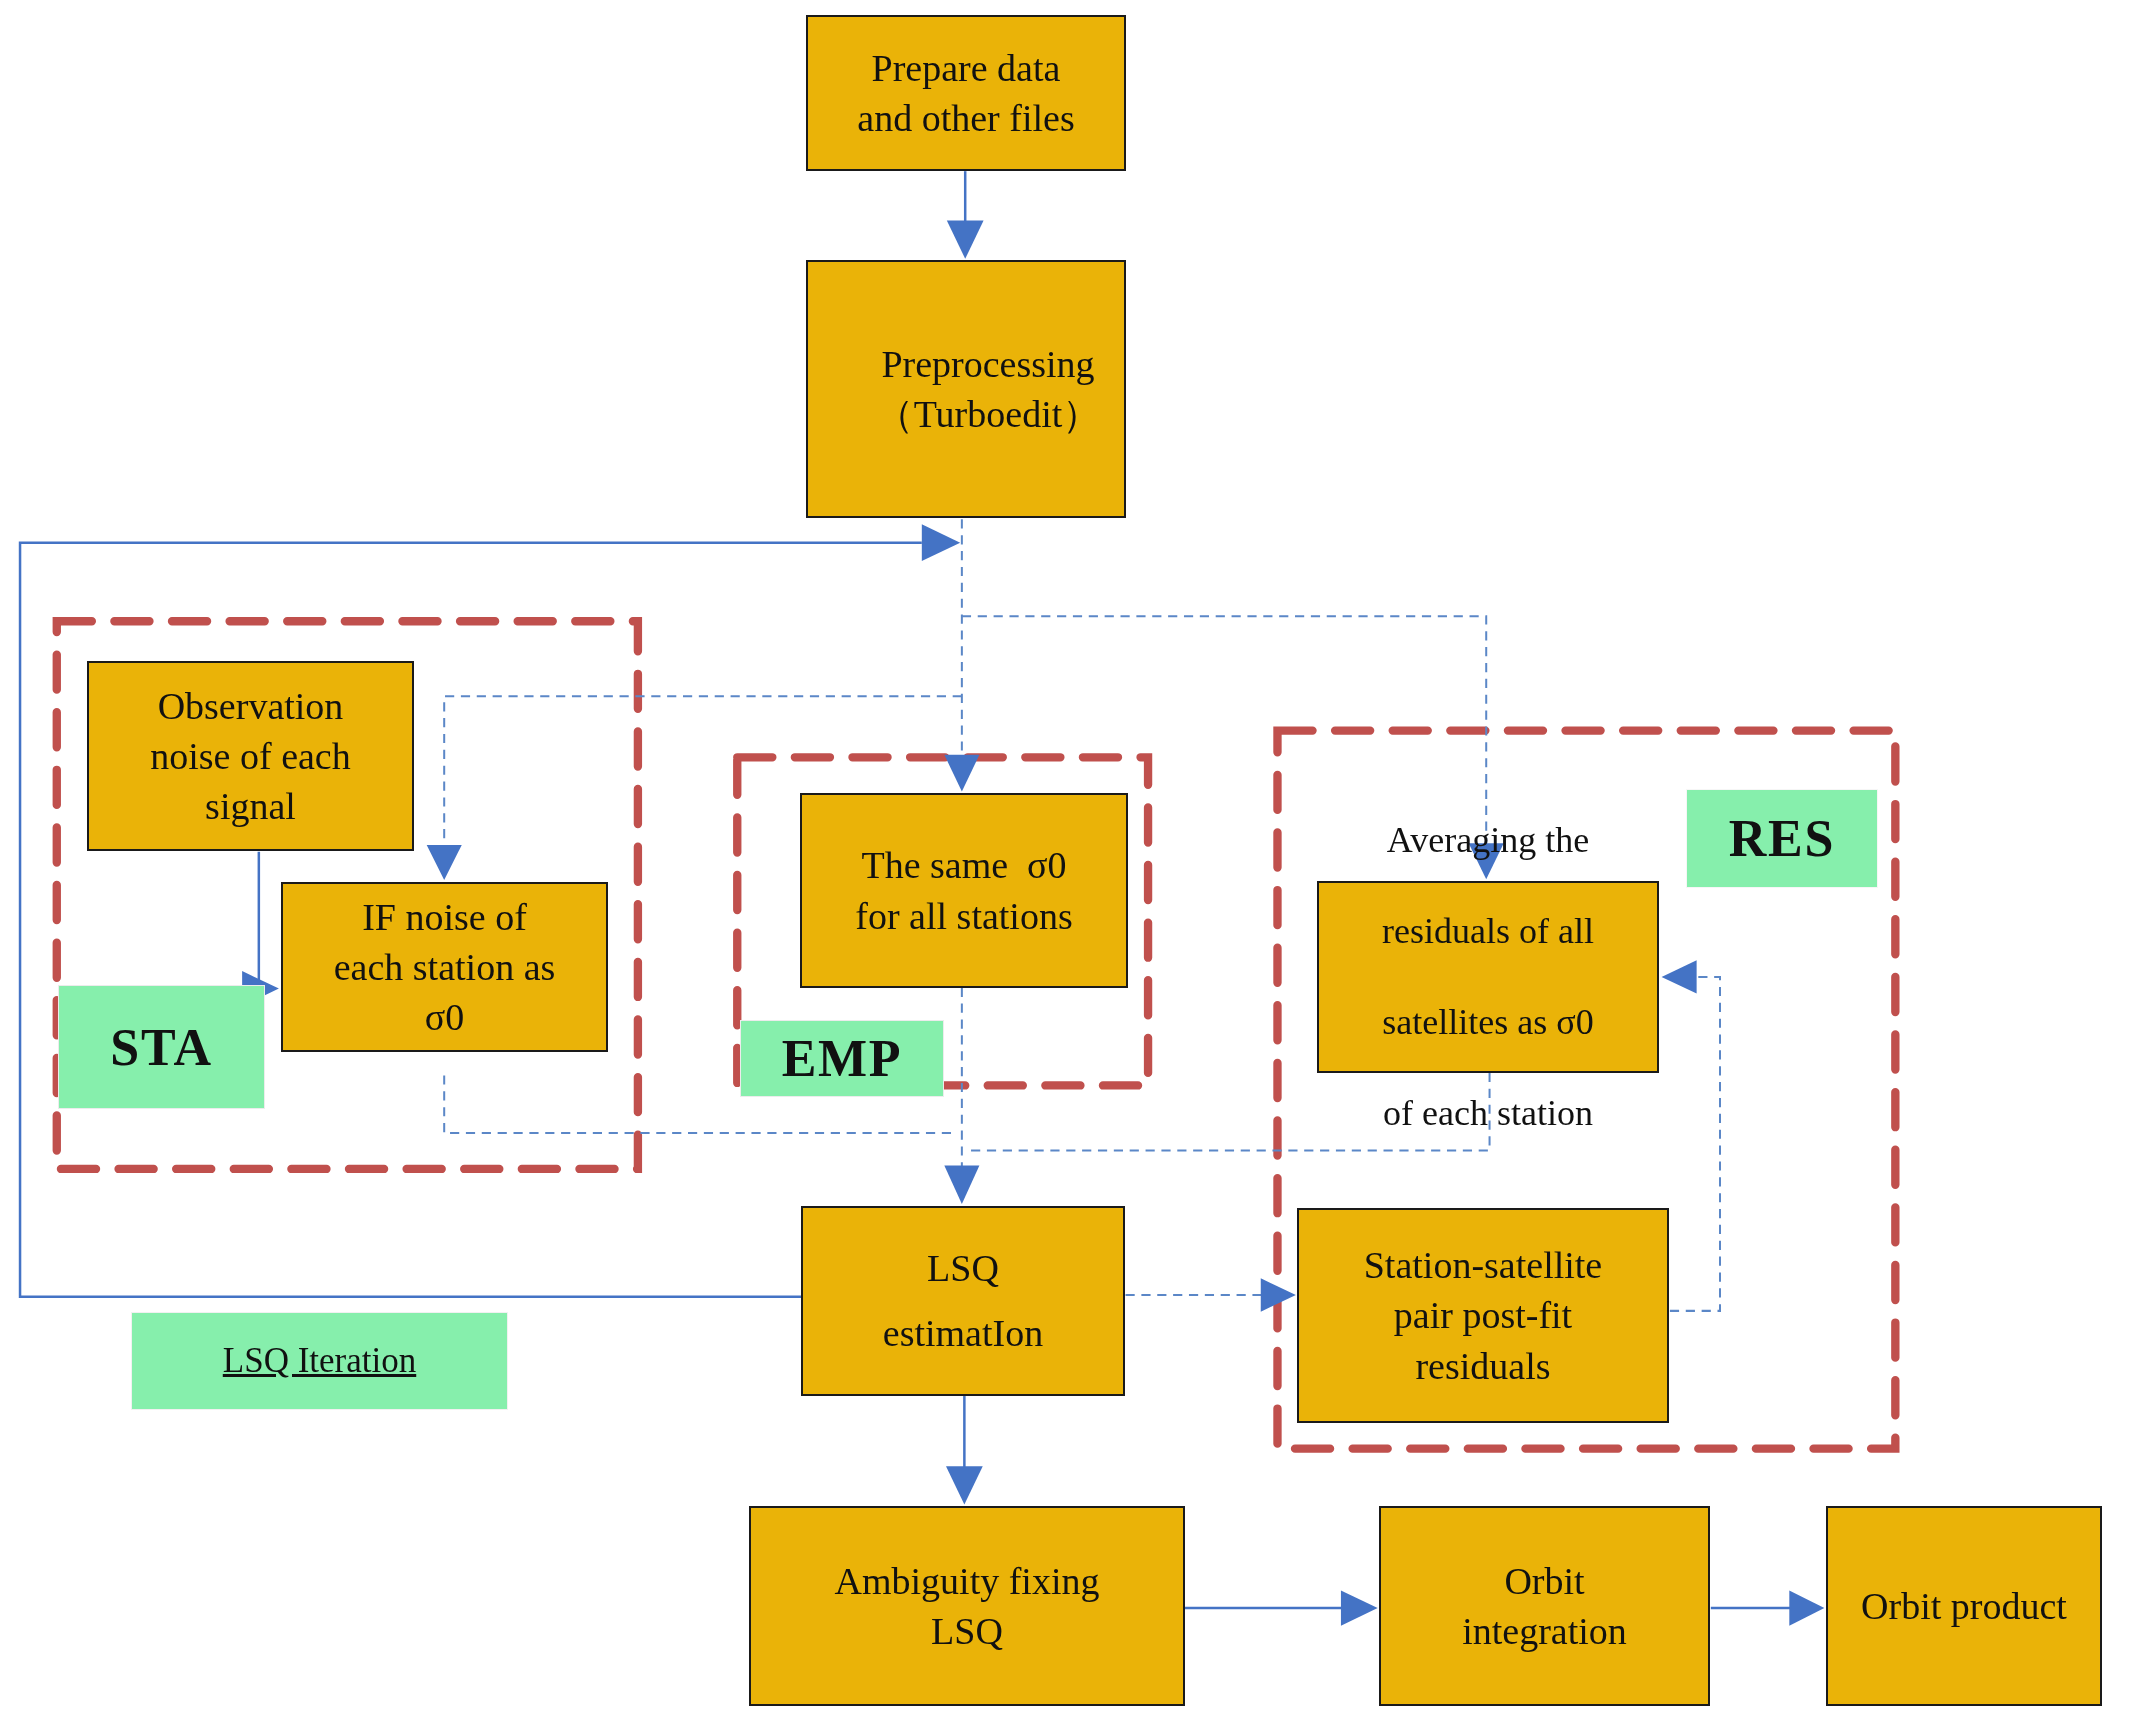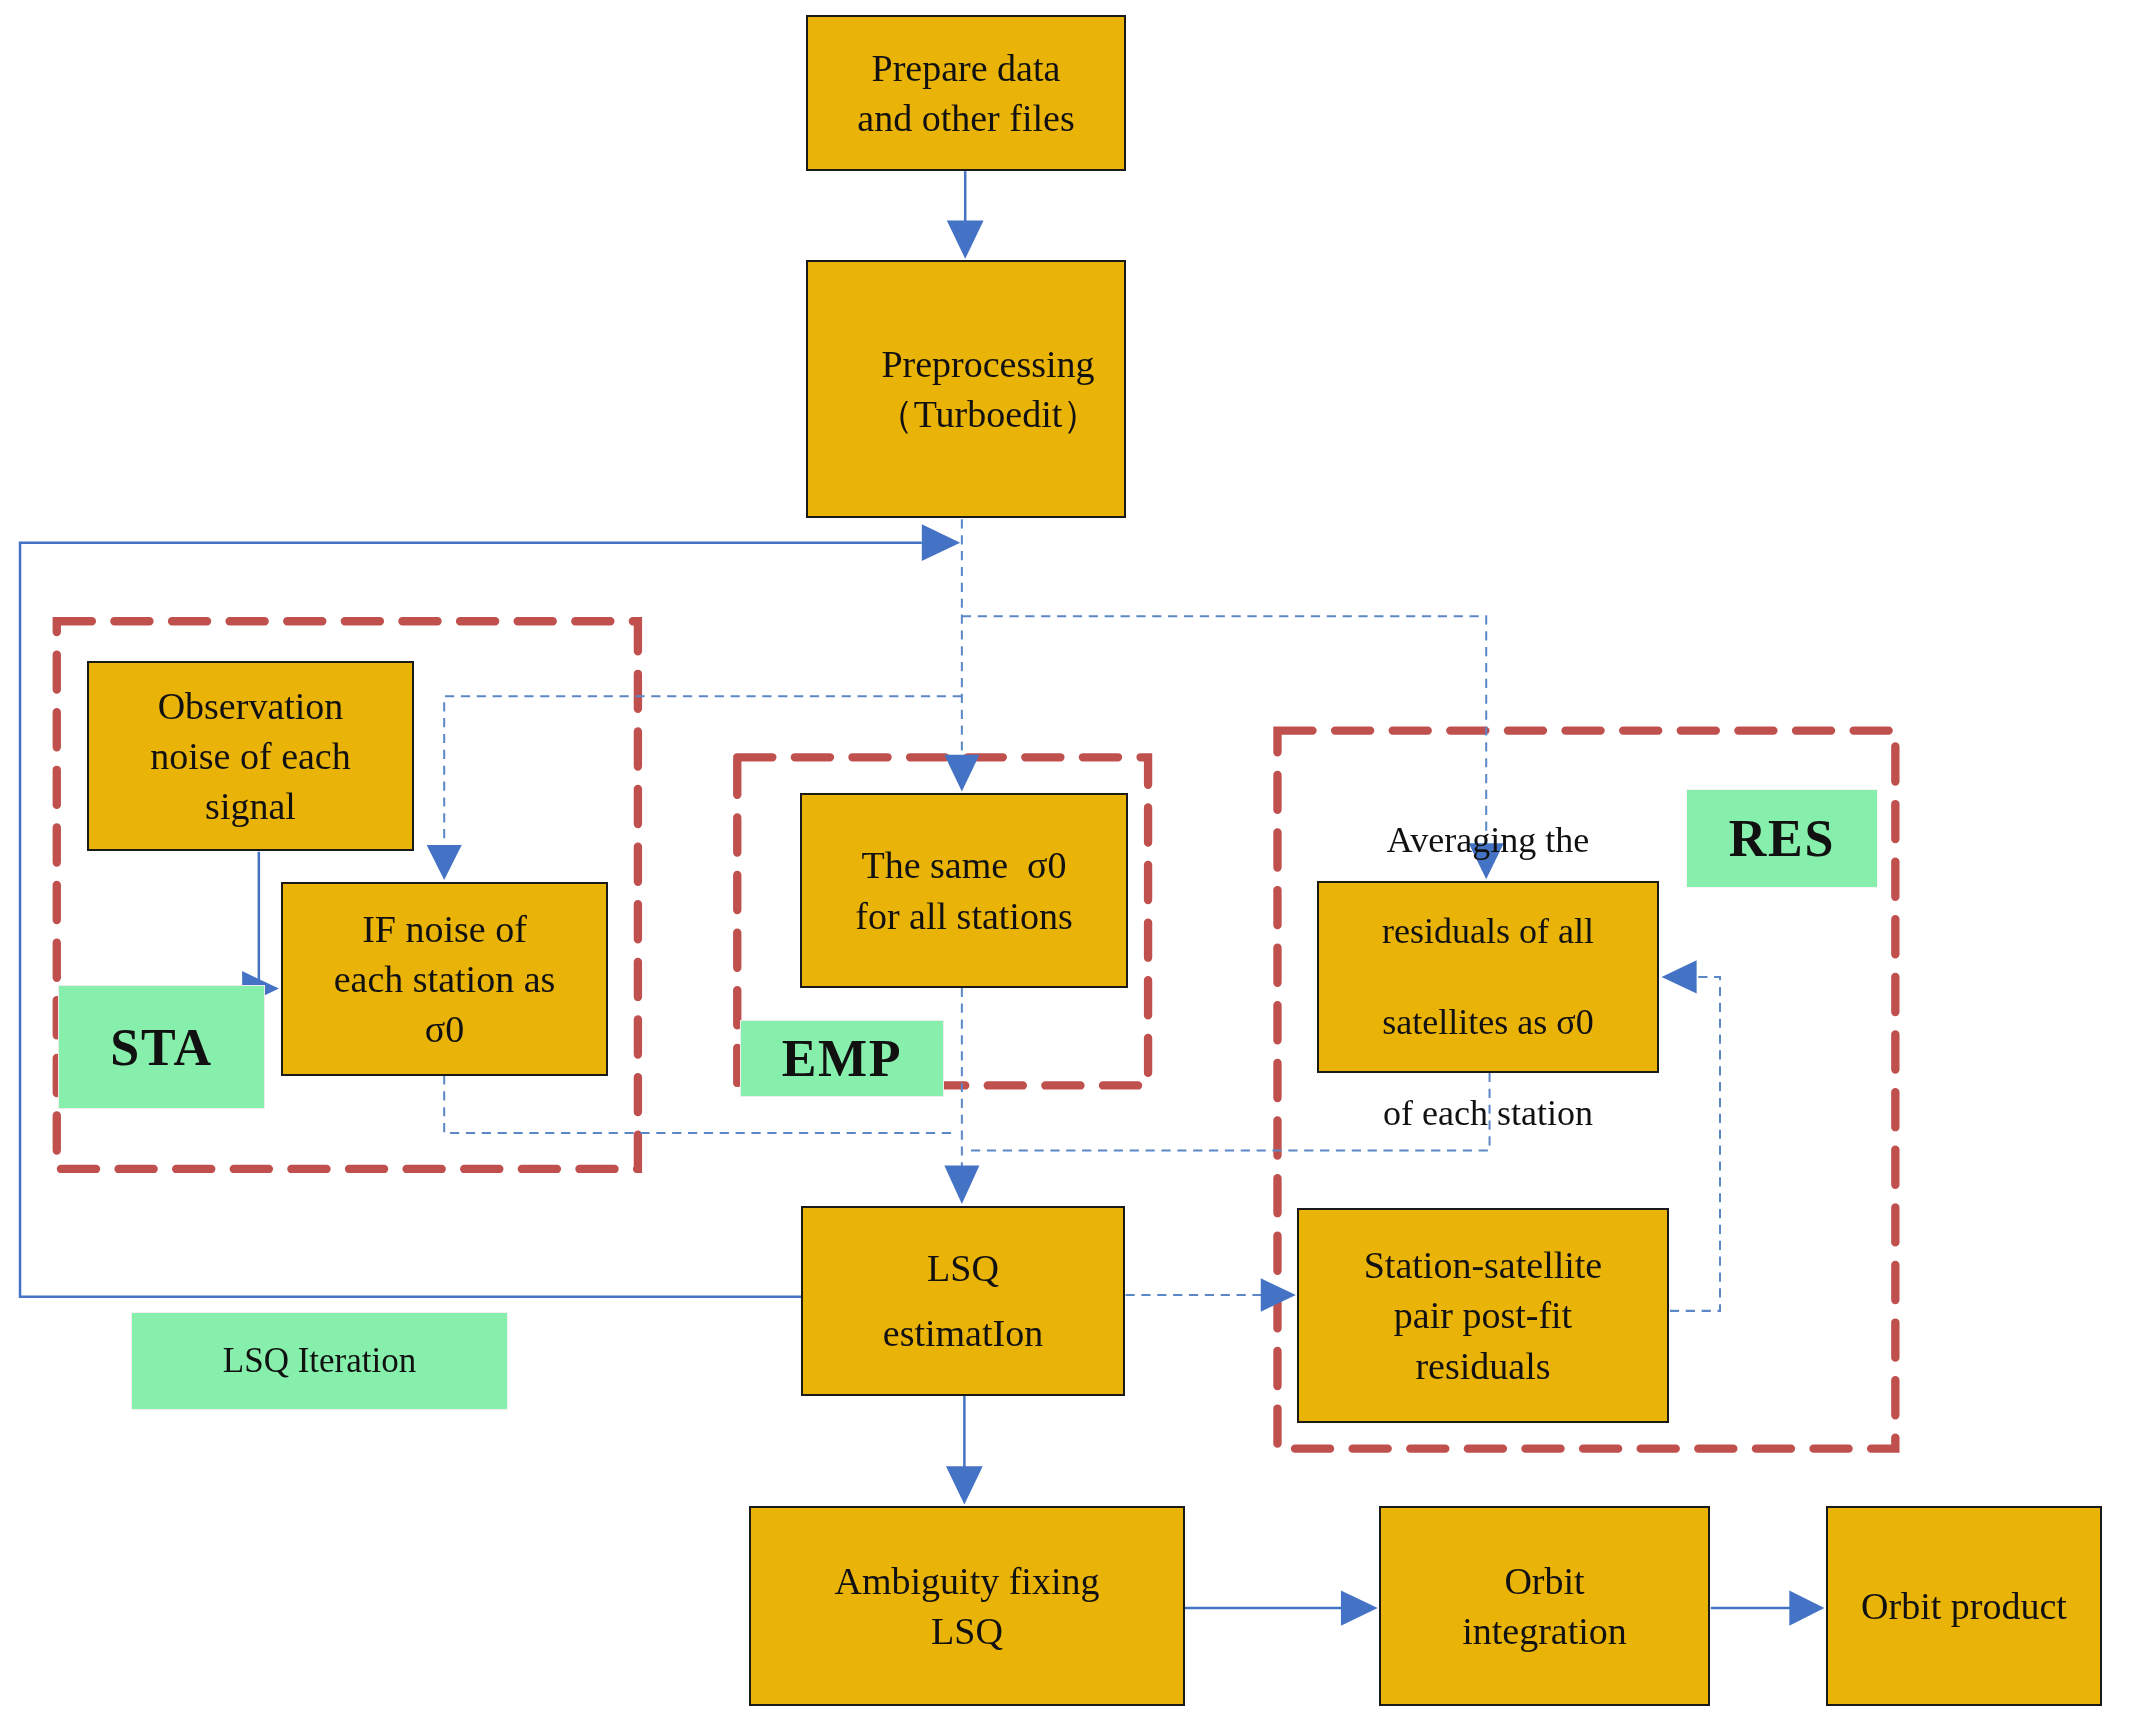--- a/index.html
+++ b/index.html
@@ -14,21 +14,21 @@
     display:flex;flex-direction:column;align-items:center;justify-content:center;
     text-align:center;font-size:38px;line-height:1.32;box-sizing:border-box;
   }
   .node .ln{display:block;white-space:pre-wrap;}
   .grouplabel{
     position:absolute;z-index:2;background:#86efac;border:0.8px solid #ececec;
     display:flex;align-items:center;justify-content:center;text-align:center;
     box-sizing:border-box;
   }
   .grouplabel.big{font-weight:bold;font-size:52px;letter-spacing:1.7px;}
-  .grouplabel.plain{font-size:35px;}
+  .grouplabel.plain{font-size:35px;text-decoration:underline;}
 </style>
 </head>
 <body>
 
 <div id="stage">
 
   <svg id="connectors" width="2150" height="1720" viewBox="0 0 2575 2060">
 
     <g stroke="#C0504D" stroke-width="10" fill="none" stroke-dasharray="42 27" stroke-linecap="round">
       <rect x="68" y="744" width="696" height="656"></rect>
@@ -94,21 +94,21 @@
     <span class="ln">Preprocessing</span>
     <span class="ln">（Turboedit）</span>
   </div>
 
   <div class="node" style="left:87px;top:661px;width:327px;height:190px;">
     <span class="ln">Observation</span>
     <span class="ln">noise of each</span>
     <span class="ln">signal</span>
   </div>
 
-  <div class="node" style="left:281px;top:882px;width:327px;height:194px;">
+  <div class="node" style="left:281px;top:882px;width:327px;height:170px;">
     <span class="ln">IF noise of</span>
     <span class="ln">each station as</span>
     <span class="ln">σ0</span>
   </div>
 
   <div class="node" style="left:800px;top:793px;width:328px;height:195px;">
     <span class="ln">The same  σ0</span>
     <span class="ln">for all stations</span>
   </div>
 

